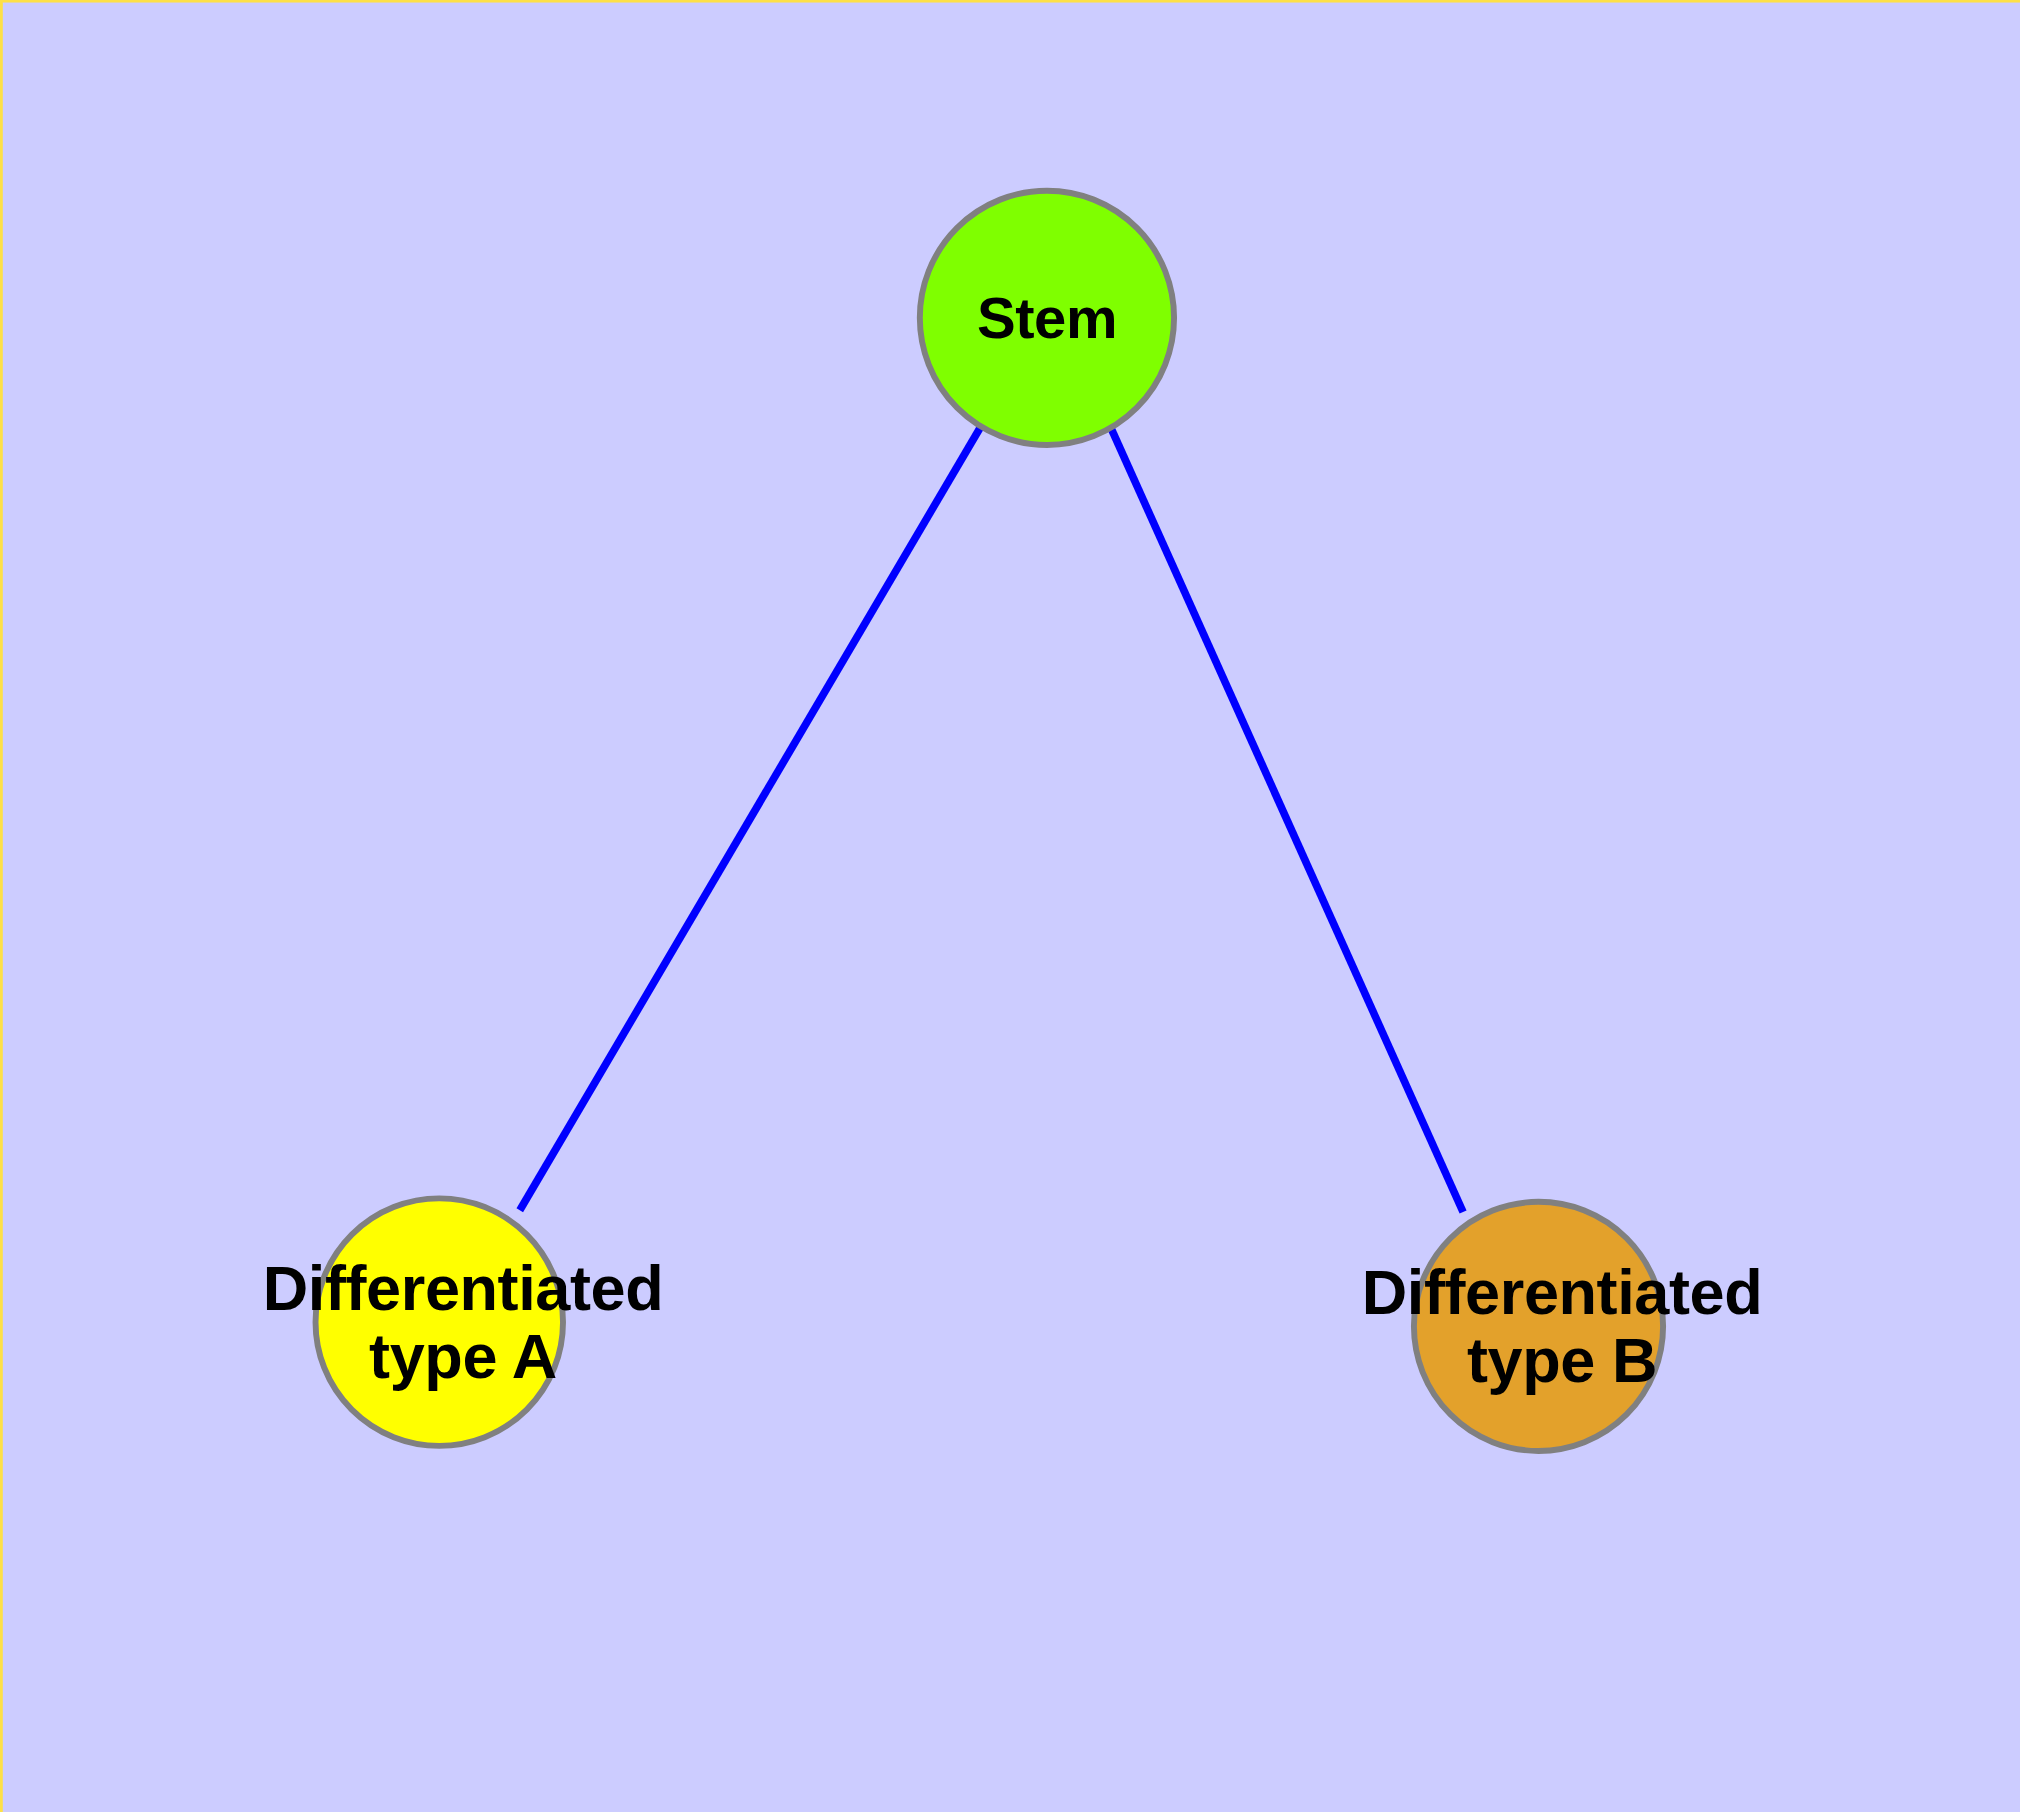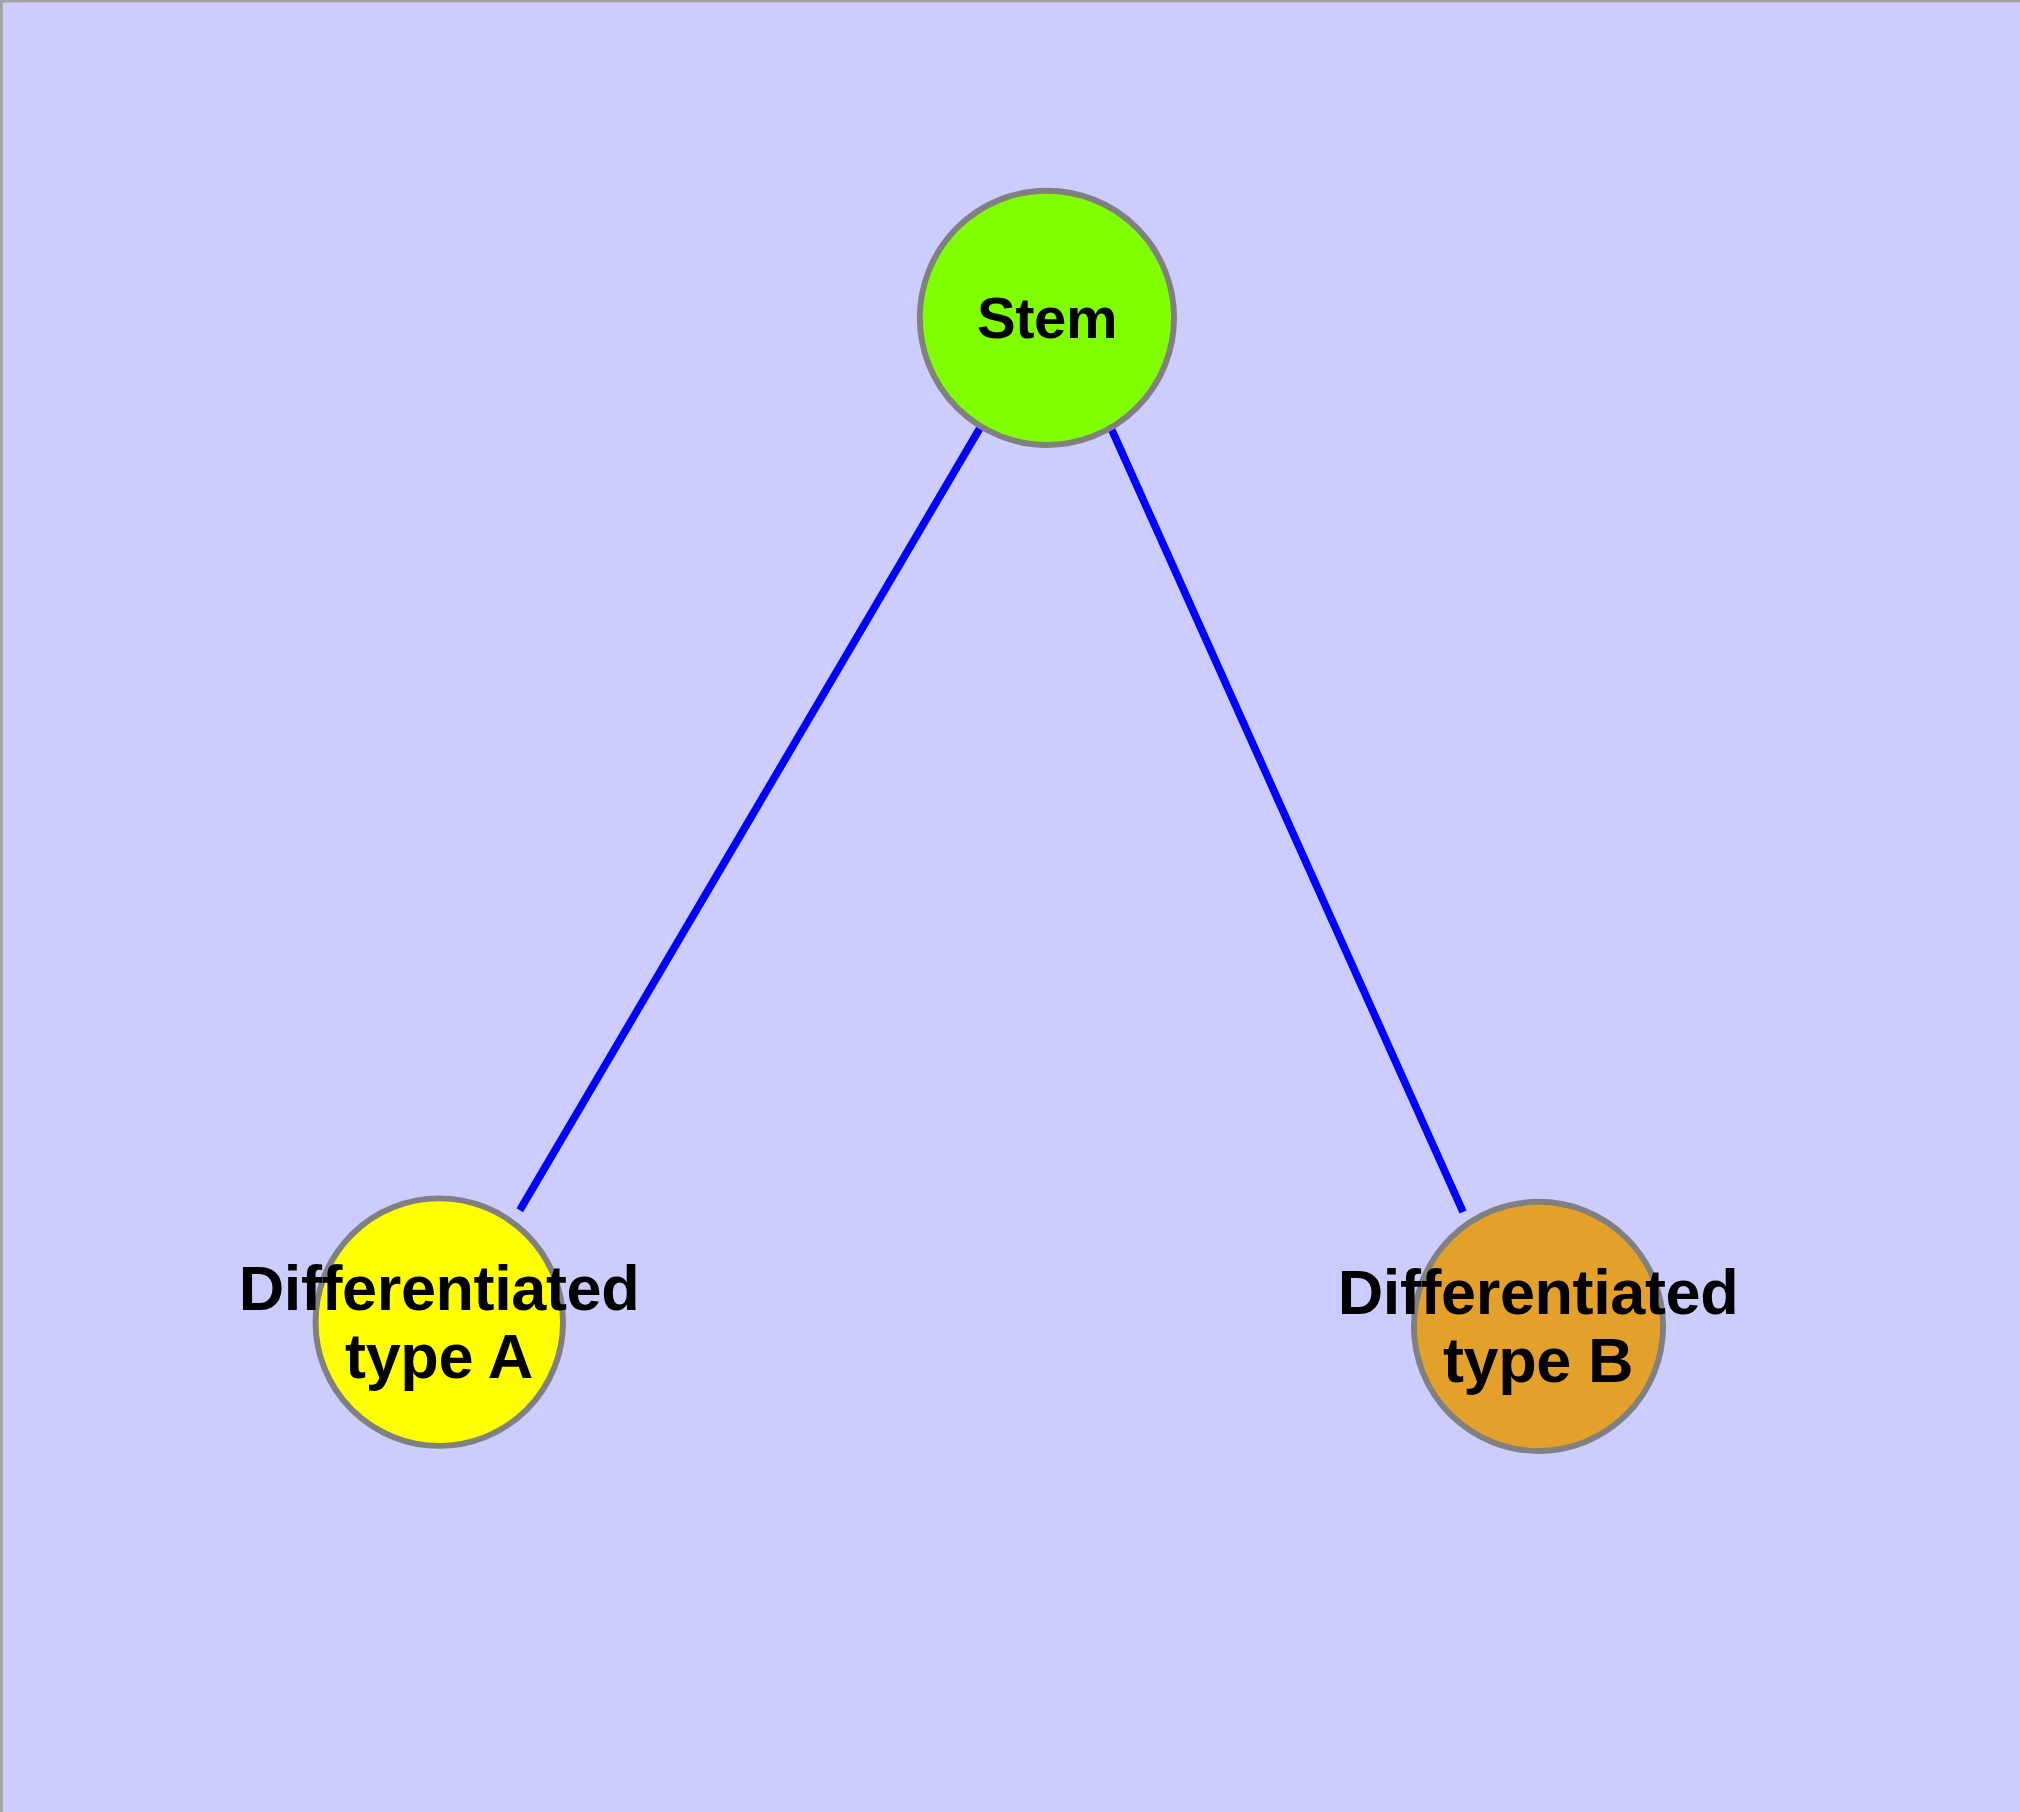--- a/index.html
+++ b/index.html
@@ -40,26 +40,27 @@
     transform: translate(-50%, -50%);
     pointer-events: none;
   }
   .label-stem {
     font-size: 58px;
     letter-spacing: -0.4px;
   }
   .label-diff {
     font-size: 63px;
     letter-spacing: -0.4px;
+    margin-left: 24px;
   }
 </style>
 </head>
 <body style="width: 2021px; height: 1812px;">
 
-<div id="graph-canvas" style="width: 2021px; height: 1812px; background: #a3a3a3;">
+<div id="graph-canvas" style="width: 2021px; height: 1812px; background: #fde047;">
   <svg id="graph-svg" viewBox="0 0 2384 2138" xmlns="http://www.w3.org/2000/svg" style="width: 2021px; height: 1812px;">
     <rect id="bg-rect" x="3" y="3" width="2381" height="2135" fill="#CCCCFF"></rect>
 
     <g id="edges-group">
       <line id="edge-stem-diff-a" x1="1156" y1="505" x2="613" y2="1428" stroke="#0000FF" stroke-width="9" stroke-linecap="butt"></line>
       <line id="edge-stem-diff-b" x1="1311" y1="506" x2="1726" y2="1430" stroke="#0000FF" stroke-width="9" stroke-linecap="butt"></line>
     </g>
 
     <g id="nodes-group">
       <circle id="node-stem" cx="1235" cy="375" r="150" fill="#7FFF00" stroke="#808080" stroke-width="7"></circle>

